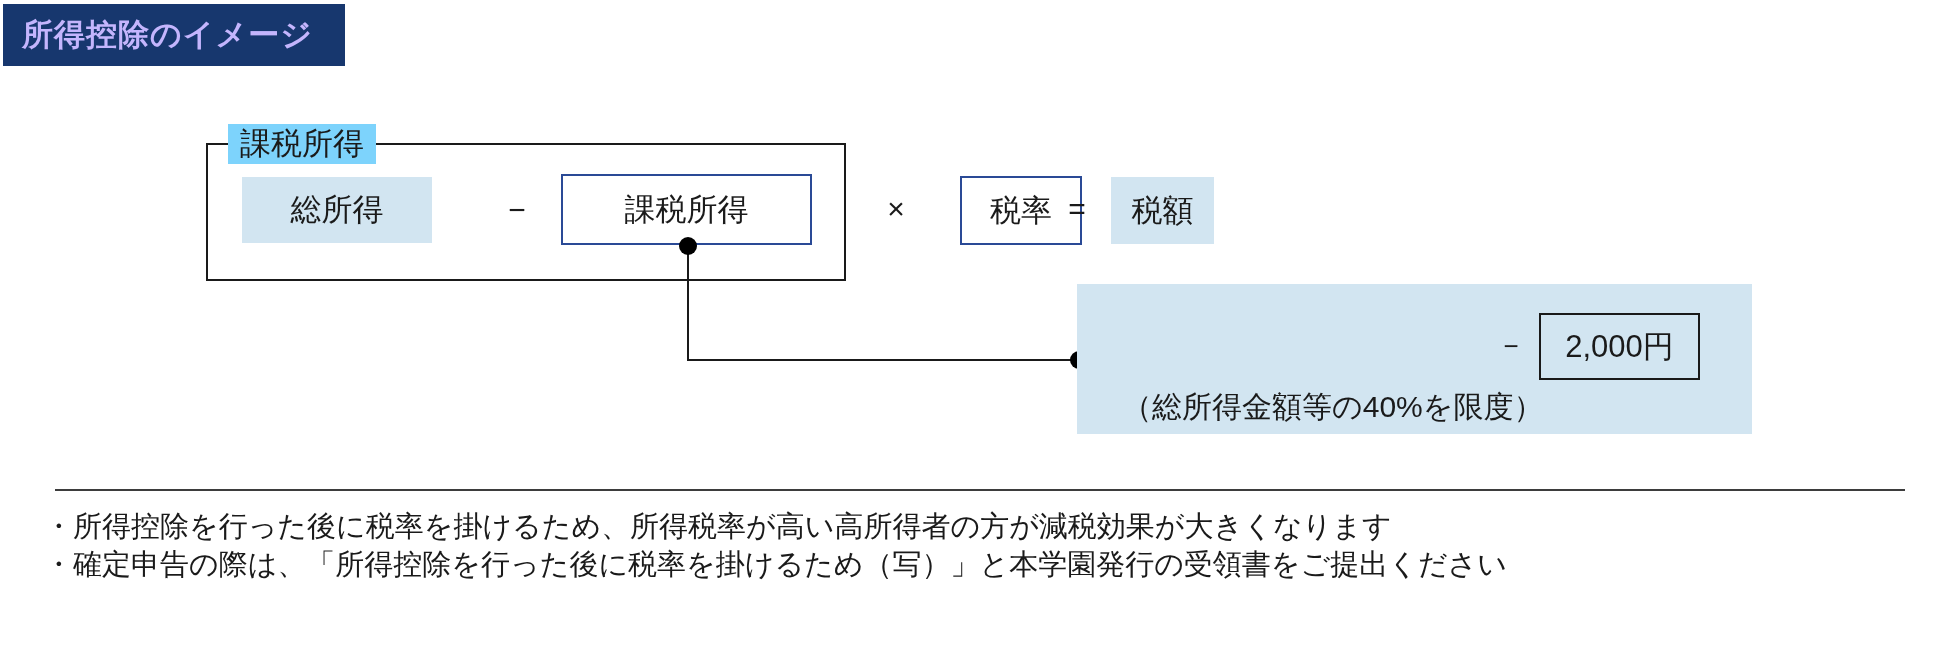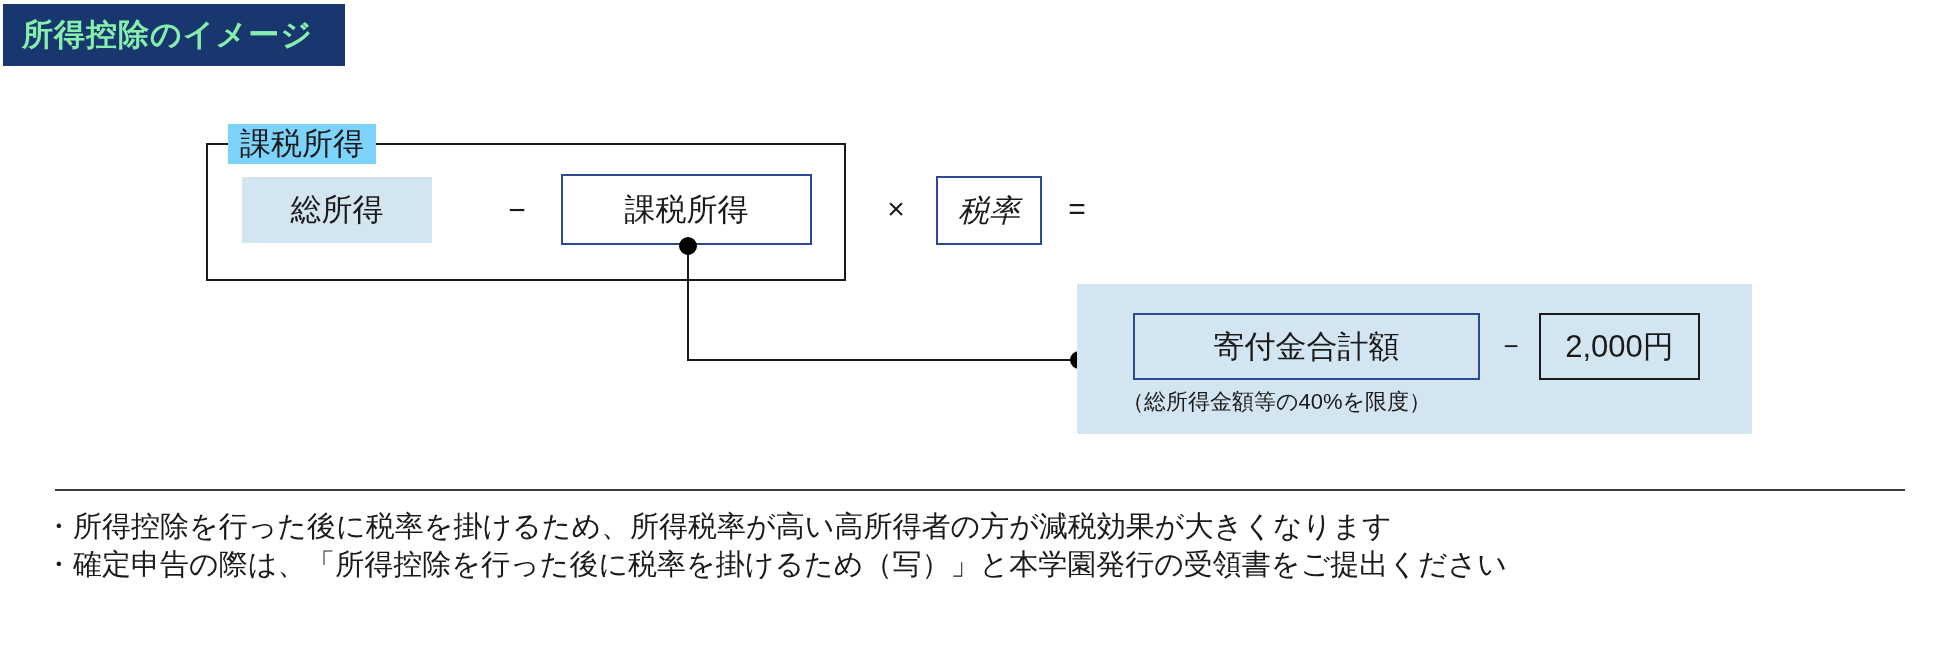--- a/index.html
+++ b/index.html
@@ -14,21 +14,21 @@
     background: #ffffff;
     overflow: hidden;
   }
   .abs { position: absolute; }
 
   
   .title-badge {
     left: 3px; top: 4px;
     width: 342px; height: 62px;
     background: #17376e;
-    color: #86efac;
+    color: #c4b5fd;
     font-size: 31px;
     font-weight: bold;
     display: flex; align-items: center;
     padding-left: 19px;
     box-sizing: border-box;
     letter-spacing: 1px;
   }
 
   
   .group-box {
@@ -79,21 +79,21 @@
   }
   .panel-box-navy {
     border: 2px solid #2a4a96;
     background: transparent;
   }
   .panel-box-black {
     border: 2px solid #1a1a1a;
     background: transparent;
   }
   .panel-note {
-    font-size: 22px;
+    font-size: 30px;
     white-space: nowrap;
   }
 
   
   .divider {
     left: 55px; top: 489px;
     width: 1850px; height: 2px;
     background: #3d3d3d;
   }
   .footnotes {
@@ -115,32 +115,32 @@
   </div>
 
   <div class="abs eq-box fill-blue" style="left:242px; top:177px; width:190px; height:66px;">総所得</div>
 
   <div class="abs op" style="left:495px; top:177px; width:44px; height:66px;">−</div>
 
   <div class="abs eq-box border-navy" style="left:561px; top:174px; width:251px; height:71px;">課税所得</div>
 
   <div class="abs op" style="left:874px; top:176px; width:44px; height:66px;">×</div>
 
-  <div class="abs eq-box border-navy" style="left:936px; top:176px; width:106px; height:69px;font-style:italic;">税率</div>
+  <div class="abs eq-box border-navy" style="left:960px; top:176px; width:122px; height:69px;">税率</div>
 
   <div class="abs op" style="left:1055px; top:176px; width:44px; height:66px;">=</div>
 
+  <div class="abs eq-box fill-blue" style="left:1111px; top:177px; width:103px; height:67px;">税額</div>
 
   <div class="abs conn-line" style="left:687px; top:246px; width:2px; height:115px;"></div>
   <div class="abs conn-line" style="left:687px; top:359px; width:392px; height:2px;"></div>
   <div class="abs conn-dot" style="left:679px; top:237px;"></div>
   <div class="abs conn-dot" style="left:1070px; top:351px;"></div>
 
   <div class="abs detail-panel">
-    <div class="abs eq-box panel-box-navy" style="left:56px; top:29px; width:347px; height:67px;">寄付金合計額</div>
     <div class="abs op" style="left:409px; top:29px; width:50px; height:67px; font-size:26px;">−</div>
     <div class="abs eq-box panel-box-black" style="left:462px; top:29px; width:161px; height:67px;text-align:center;">2,000円</div>
     <div class="abs panel-note" style="left:45px; top:103px;">（総所得金額等の40%を限度）</div>
   </div>
 
   <div class="abs divider"></div>
 
   <div class="abs footnotes">
     <div class="footnote">・所得控除を行った後に税率を掛けるため、所得税率が高い高所得者の方が減税効果が大きくなります</div>
     <div class="footnote">・確定申告の際は、「所得控除を行った後に税率を掛けるため（写）」と本学園発行の受領書をご提出ください</div>

